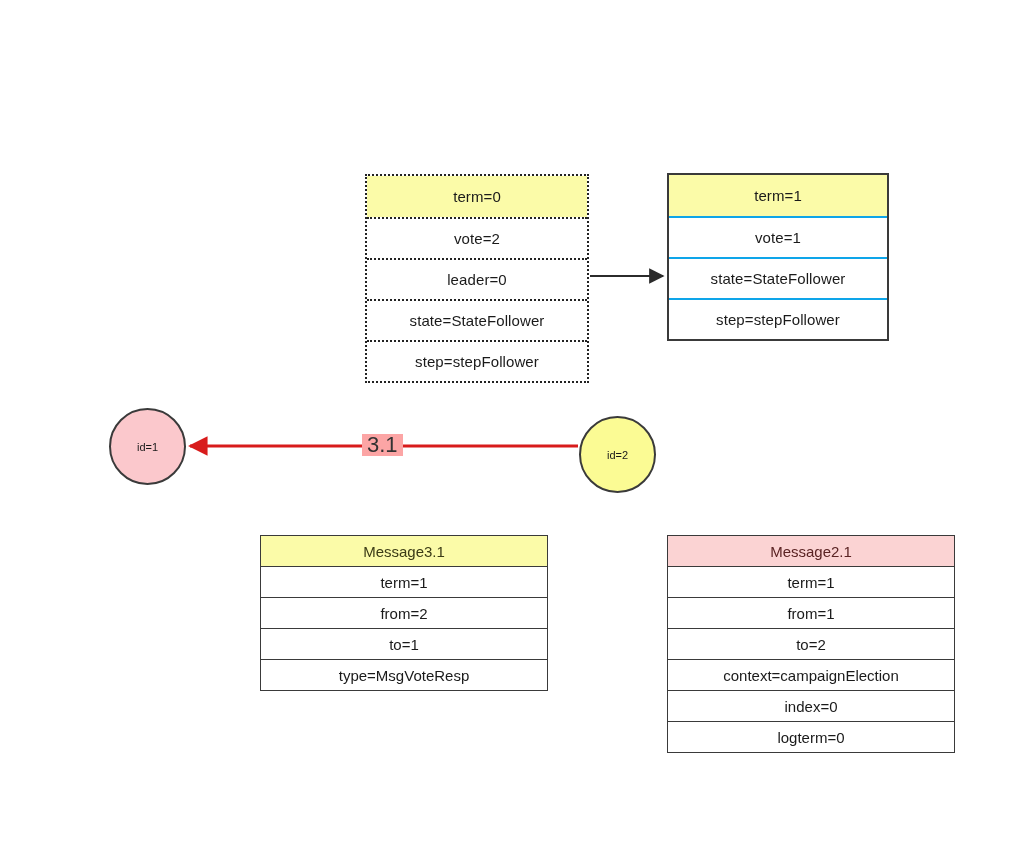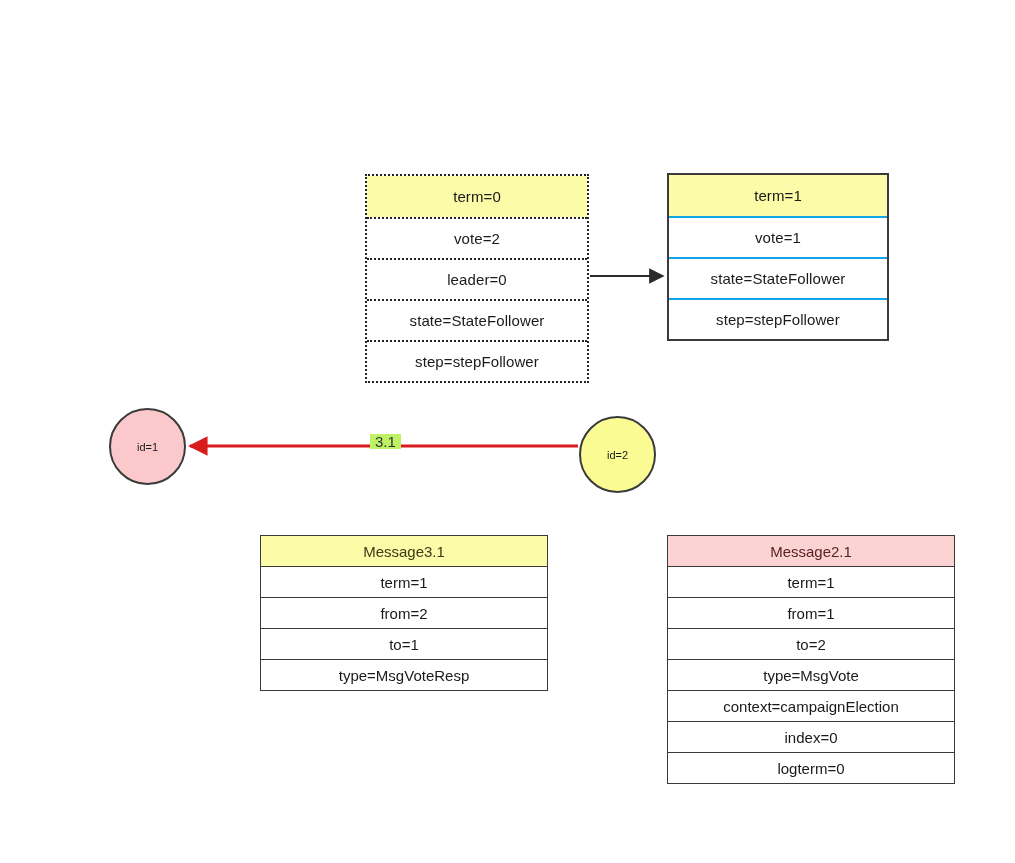--- a/index.html
+++ b/index.html
@@ -102,26 +102,25 @@
     position: absolute;
     left: 0;
     top: 0;
     width: 1015px;
     height: 863px;
     pointer-events: none;
     overflow: visible;
   }
   .edge-label {
     position: absolute;
-    font-size: 15px;
+    font-size: 22px;
     color: #333333;
-    background: #bef264;
+    background: #fca5a5;
     padding: 0 5px;
     line-height: 1;
-    margin-left: 8px;
   }
 </style>
 </head>
 <body>
 
 <div id="canvas">
 
   <svg class="edge-svg">
     <defs>
       <marker id="arrow-dark" viewBox="0 0 10 10" refX="9" refY="5" markerWidth="7" markerHeight="7" orient="auto-start-reverse">
@@ -167,19 +166,18 @@
     <div class="mrow">from=2</div>
     <div class="mrow">to=1</div>
     <div class="mrow">type=MsgVoteResp</div>
   </div>
 
   <div class="msg-table" id="message-2-1" style="left:667px; top:535px; width:288px;">
     <div class="mrow head-pink">Message2.1</div>
     <div class="mrow">term=1</div>
     <div class="mrow">from=1</div>
     <div class="mrow">to=2</div>
-    <div class="mrow">type=MsgVote</div>
     <div class="mrow">context=campaignElection</div>
     <div class="mrow">index=0</div>
     <div class="mrow">logterm=0</div>
   </div>
 
 </div>
 
 </body></html>

